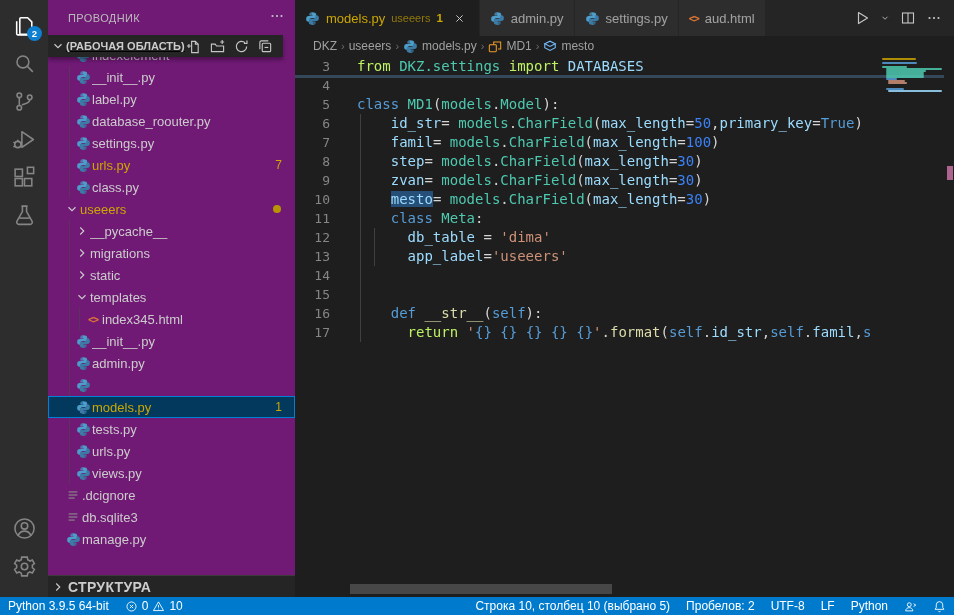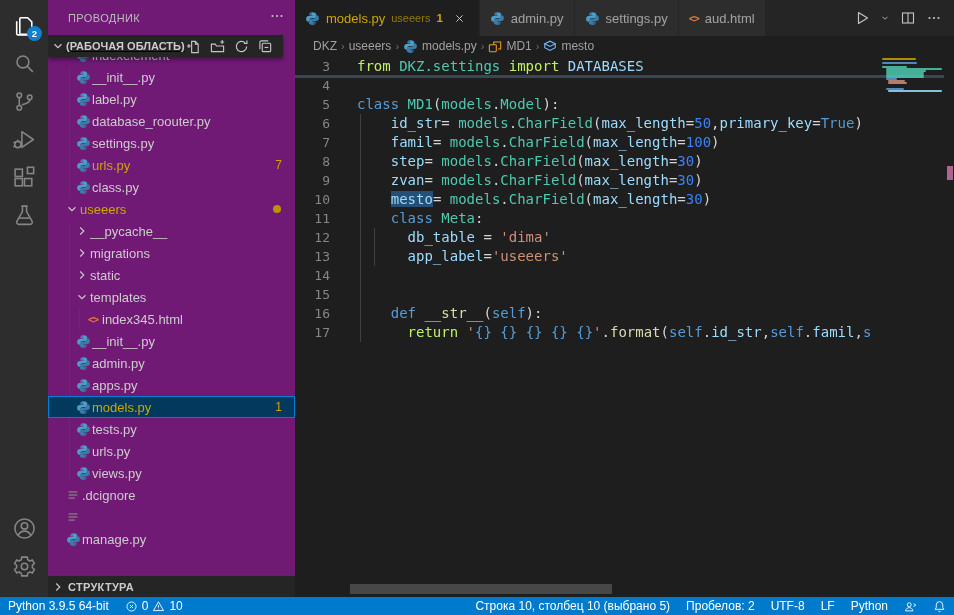--- a/index.html
+++ b/index.html
@@ -36,21 +36,21 @@
   .trow .ficon { width:18px; flex:none; display:flex; align-items:center; justify-content:center; }
   .trow .tlabel { white-space:nowrap; flex:1; overflow:hidden; }
   .trow .tbadge { flex:none; padding-right:13px; font-size:12px; }
   .trow.warn .tlabel, .trow.warn .tbadge { color:#cca700; }
   .trow .tdot { flex:none; width:8px; height:8px; border-radius:50%; background:#b89500; margin-right:14px; }
   .trow.selected { background:#04395e; outline:1px solid #007fd4; outline-offset:-1px; }
   .html-glyph { color:#e37933; font-weight:bold; font-size:10px; letter-spacing:-1px; font-family:"DejaVu Sans Mono",monospace; }
 
   .outline { position:absolute; bottom:0; left:0; right:0; height:22px; border-top:1px solid #3c3c3c; display:flex; align-items:center; background:#252526; z-index:3; cursor:pointer; }
   .outline .tw { width:20px; display:flex; align-items:center; justify-content:center; }
-  .outline .olabel { font-size:11px; font-weight:bold; color:#cccccc; letter-spacing:.3px; }
+  .outline .olabel { font-size:14px; font-weight:bold; color:#cccccc; letter-spacing:.3px; }
 
   
   .editorgroup { flex:1; display:flex; flex-direction:column; position:relative; background:#1e1e1e; }
   .tabbar { height:36px; background:#252526; display:flex; align-items:stretch; flex:none; }
   .tabs { display:flex; }
   .tab { display:flex; align-items:center; gap:6px; padding:0 10px; background:#2d2d2d; border-right:1px solid #252526; font-size:13px; color:rgba(255,255,255,.55); cursor:pointer; white-space:nowrap; }
   .tab.active { background:#1e1e1e; }
   .tab.active .tab-label { color:#cca700; }
   .tab .tab-detail { font-size:11px; color:rgba(204,167,0,.65); }
   .tab .tab-count { font-size:11.5px; font-weight:bold; color:#cca700; }
@@ -300,21 +300,20 @@
             </span>
             <span class="tlabel">admin.py</span>
           </div>
           <div class="trow" style="padding-left: 26px;">
             <span class="ficon">
               <svg viewBox="0 0 16 16" width="15" height="15">
                 <path fill="#4d9cc9" d="M7.9 1.2c-2.3 0-3.1.9-3.1 2v1.6h3.2v.6H3.7c-1.5 0-2.5 1.2-2.5 3 0 1.9 1 3 2.5 3h1.1V9.7c0-1.3 1.1-2.3 2.3-2.3h3c1 0 1.8-.9 1.8-1.9V3.2c0-1.1-1.7-2-4-2zM6.4 2.5a.65.65 0 1 1 0 1.3.65.65 0 0 1 0-1.3z"></path>
                 <path fill="#3b7ba6" d="M8.1 14.8c2.3 0 3.1-.9 3.1-2v-1.6H8v-.6h4.3c1.5 0 2.5-1.2 2.5-3 0-1.9-1-3-2.5-3h-1.1v1.3c0 1.3-1.1 2.3-2.3 2.3h-3c-1 0-1.8.9-1.8 1.9v2.7c0 1.1 1.7 2 4 2zm1.5-1.3a.65.65 0 1 1 0-1.3.65.65 0 0 1 0 1.3z"></path>
               </svg>
             </span>
-            <span class="tlabel">apps.py</span>
           </div>
           <div class="trow warn selected" style="padding-left: 26px;">
             <span class="ficon">
               <svg viewBox="0 0 16 16" width="15" height="15">
                 <path fill="#4d9cc9" d="M7.9 1.2c-2.3 0-3.1.9-3.1 2v1.6h3.2v.6H3.7c-1.5 0-2.5 1.2-2.5 3 0 1.9 1 3 2.5 3h1.1V9.7c0-1.3 1.1-2.3 2.3-2.3h3c1 0 1.8-.9 1.8-1.9V3.2c0-1.1-1.7-2-4-2zM6.4 2.5a.65.65 0 1 1 0 1.3.65.65 0 0 1 0-1.3z"></path>
                 <path fill="#3b7ba6" d="M8.1 14.8c2.3 0 3.1-.9 3.1-2v-1.6H8v-.6h4.3c1.5 0 2.5-1.2 2.5-3 0-1.9-1-3-2.5-3h-1.1v1.3c0 1.3-1.1 2.3-2.3 2.3h-3c-1 0-1.8.9-1.8 1.9v2.7c0 1.1 1.7 2 4 2zm1.5-1.3a.65.65 0 1 1 0-1.3.65.65 0 0 1 0 1.3z"></path>
               </svg>
             </span>
             <span class="tlabel">models.py</span>
             <span class="tbadge">1</span>
@@ -357,20 +356,21 @@
             <span class="tlabel">.dcignore</span>
           </div>
           <div class="trow" style="padding-left: 16px;">
             <span class="ficon">
               <svg viewBox="0 0 16 16" width="14" height="14" stroke="#8a8a8a" stroke-width="1.3">
                 <line x1="3" y1="4.5" x2="13" y2="4.5"></line>
                 <line x1="3" y1="8" x2="13" y2="8"></line>
                 <line x1="3" y1="11.5" x2="10" y2="11.5"></line>
               </svg>
             </span>
+            <span class="tlabel">db.sqlite3</span>
           </div>
           <div class="trow" style="padding-left: 16px;">
             <span class="ficon">
               <svg viewBox="0 0 16 16" width="15" height="15">
                 <path fill="#4d9cc9" d="M7.9 1.2c-2.3 0-3.1.9-3.1 2v1.6h3.2v.6H3.7c-1.5 0-2.5 1.2-2.5 3 0 1.9 1 3 2.5 3h1.1V9.7c0-1.3 1.1-2.3 2.3-2.3h3c1 0 1.8-.9 1.8-1.9V3.2c0-1.1-1.7-2-4-2zM6.4 2.5a.65.65 0 1 1 0 1.3.65.65 0 0 1 0-1.3z"></path>
                 <path fill="#3b7ba6" d="M8.1 14.8c2.3 0 3.1-.9 3.1-2v-1.6H8v-.6h4.3c1.5 0 2.5-1.2 2.5-3 0-1.9-1-3-2.5-3h-1.1v1.3c0 1.3-1.1 2.3-2.3 2.3h-3c-1 0-1.8.9-1.8 1.9v2.7c0 1.1 1.7 2 4 2zm1.5-1.3a.65.65 0 1 1 0-1.3.65.65 0 0 1 0 1.3z"></path>
               </svg>
             </span>
             <span class="tlabel">manage.py</span>
           </div>

